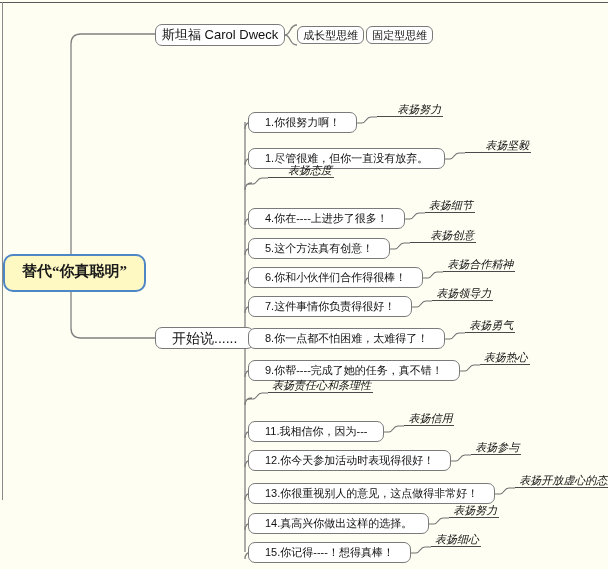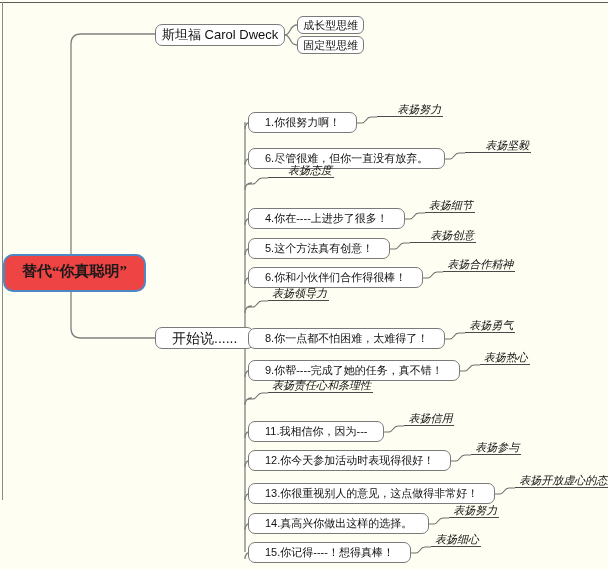--- a/index.html
+++ b/index.html
@@ -29,36 +29,36 @@
     border:1px solid #7a7a7a;
     border-radius:7px;
     color:#111;
     white-space:nowrap;
     z-index:2;
   }
   
   .root-topic{
     position:absolute;left:3px;top:254px;width:139px;height:34px;
     border:2px solid #4d87c5;border-radius:10px;
-    background:#ef4444;
+    background:#fef9c3;
     font-family:"Liberation Serif","DejaVu Serif",serif;
     font-weight:bold;font-size:15px;color:#1a1a1a;
     text-align:center;line-height:31px;
     z-index:2;
   }
   
   .dweck-row{
     position:absolute;left:155px;top:16px;
     display:flex;align-items:center;
     z-index:2;
   }
   .dweck-row .topic.main{font-size:13px;line-height:16px;padding:2px 6px;}
   .bracket-svg{flex:0 0 auto;}
   .bracket-svg path{fill:none;stroke:#808080;stroke-width:1.3;}
-  .dweck-children{display:flex;flex-direction:column;gap:2px;}
+  .dweck-children{display:flex;flex-direction:row;gap:2px;}
   .dweck-children .topic{font-size:11px;line-height:14px;padding:1px 5px;border-radius:6px;}
 
   
   .start-topic{
     position:absolute;left:155px;top:327px;
     font-size:14px;line-height:16px;padding:2px 16px;
     z-index:2;
   }
 
   
@@ -136,21 +136,21 @@
   <div class="topic start-topic">开始说......</div>
 
 <div class="item-row" style="top: 112px;">
       <div class="topic item-box">1.你很努力啊！</div>
       <svg class="tag-link" width="20" height="18" viewBox="0 0 20 18">
         <path d="M0,11 H5 C9,11 9,5 14,5 H20"></path>
       </svg>
       <div class="praise-tag dash">表扬努力</div>
     </div>
     <div class="item-row" style="top: 148px;">
-      <div class="topic item-box">6.尽管很难，但你一直没有放弃。</div>
+      <div class="topic item-box">1.尽管很难，但你一直没有放弃。</div>
       <svg class="tag-link" width="20" height="18" viewBox="0 0 20 18">
         <path d="M0,11 H5 C9,11 9,5 14,5 H20"></path>
       </svg>
       <div class="praise-tag dash">表扬坚毅</div>
     </div>
     <div class="item-row" style="top: 173px;">
       <svg class="tag-link" width="20" height="18" viewBox="0 0 20 18">
         <path d="M0,11 H5 C9,11 9,5 14,5 H20"></path>
       </svg>
       <div class="praise-tag dash">表扬态度</div>
@@ -170,20 +170,21 @@
       <div class="praise-tag dash">表扬创意</div>
     </div>
     <div class="item-row" style="top: 267px;">
       <div class="topic item-box">6.你和小伙伴们合作得很棒！</div>
       <svg class="tag-link" width="20" height="18" viewBox="0 0 20 18">
         <path d="M0,11 H5 C9,11 9,5 14,5 H20"></path>
       </svg>
       <div class="praise-tag">表扬合作精神</div>
     </div>
     <div class="item-row" style="top: 296px;">
+      <div class="topic item-box">7.这件事情你负责得很好！</div>
       <svg class="tag-link" width="20" height="18" viewBox="0 0 20 18">
         <path d="M0,11 H5 C9,11 9,5 14,5 H20"></path>
       </svg>
       <div class="praise-tag">表扬领导力</div>
     </div>
     <div class="item-row" style="top: 328px;">
       <div class="topic item-box">8.你一点都不怕困难，太难得了！</div>
       <svg class="tag-link" width="20" height="18" viewBox="0 0 20 18">
         <path d="M0,11 H5 C9,11 9,5 14,5 H20"></path>
       </svg>

